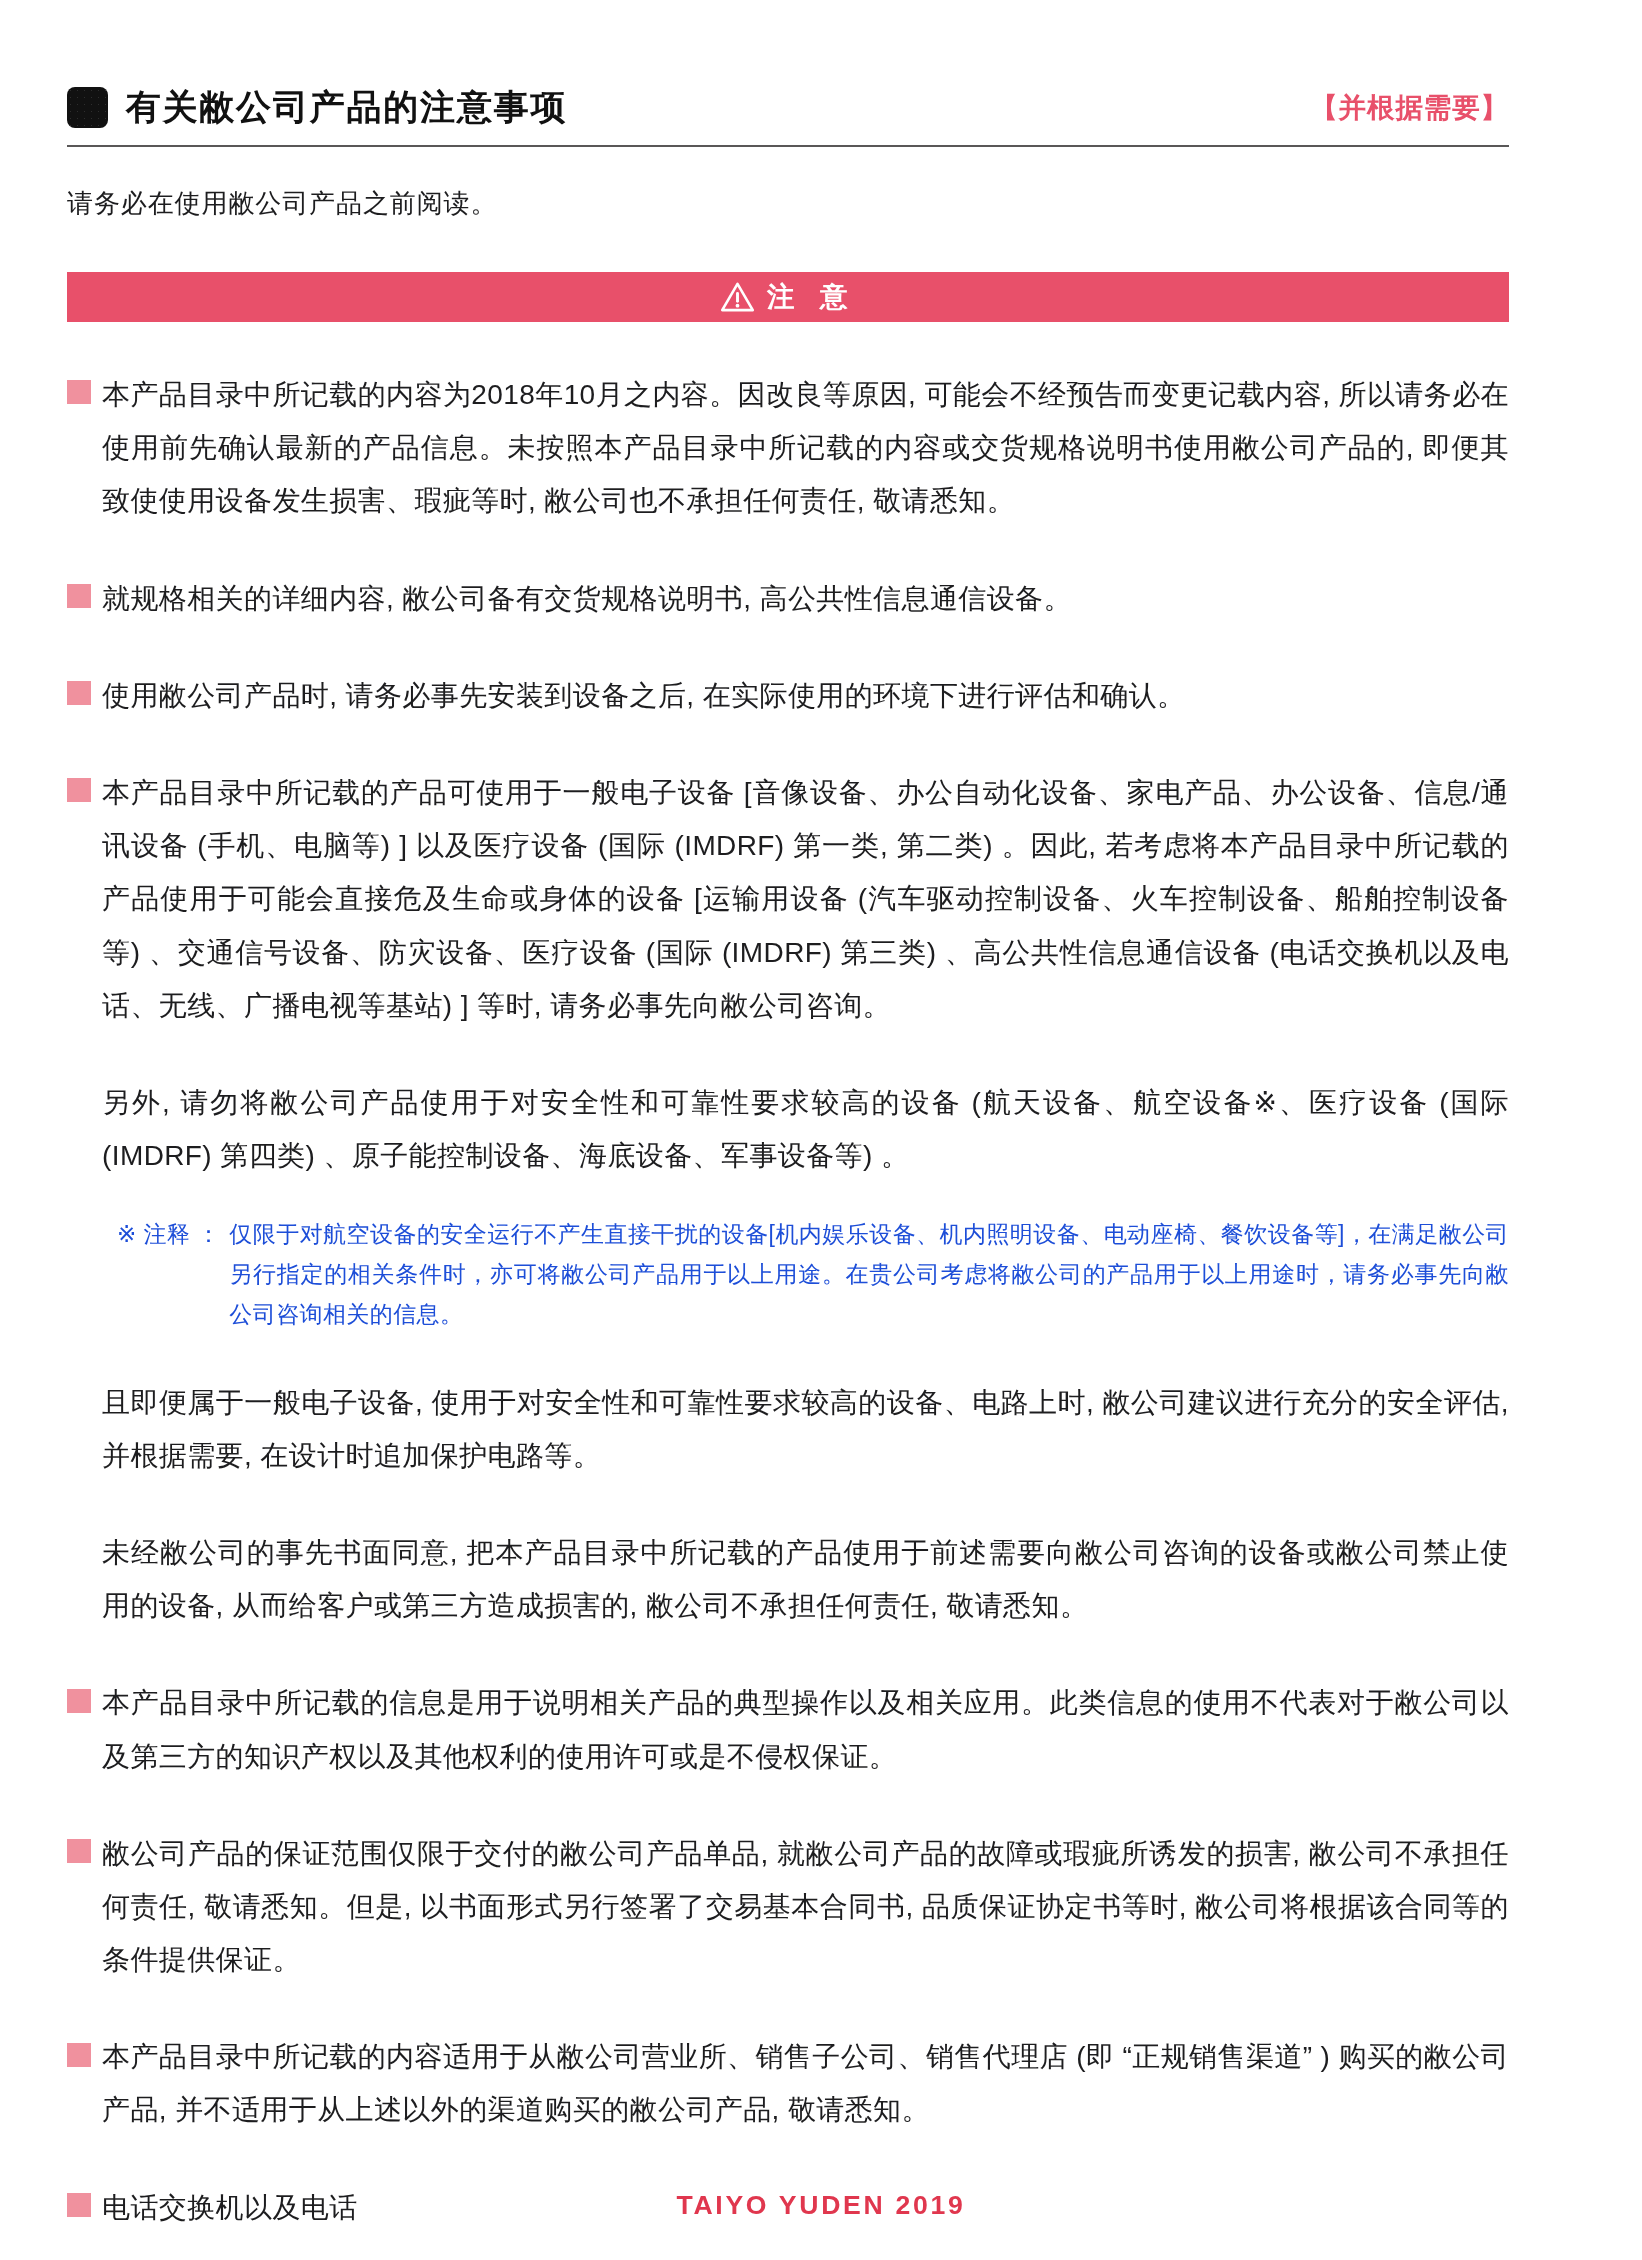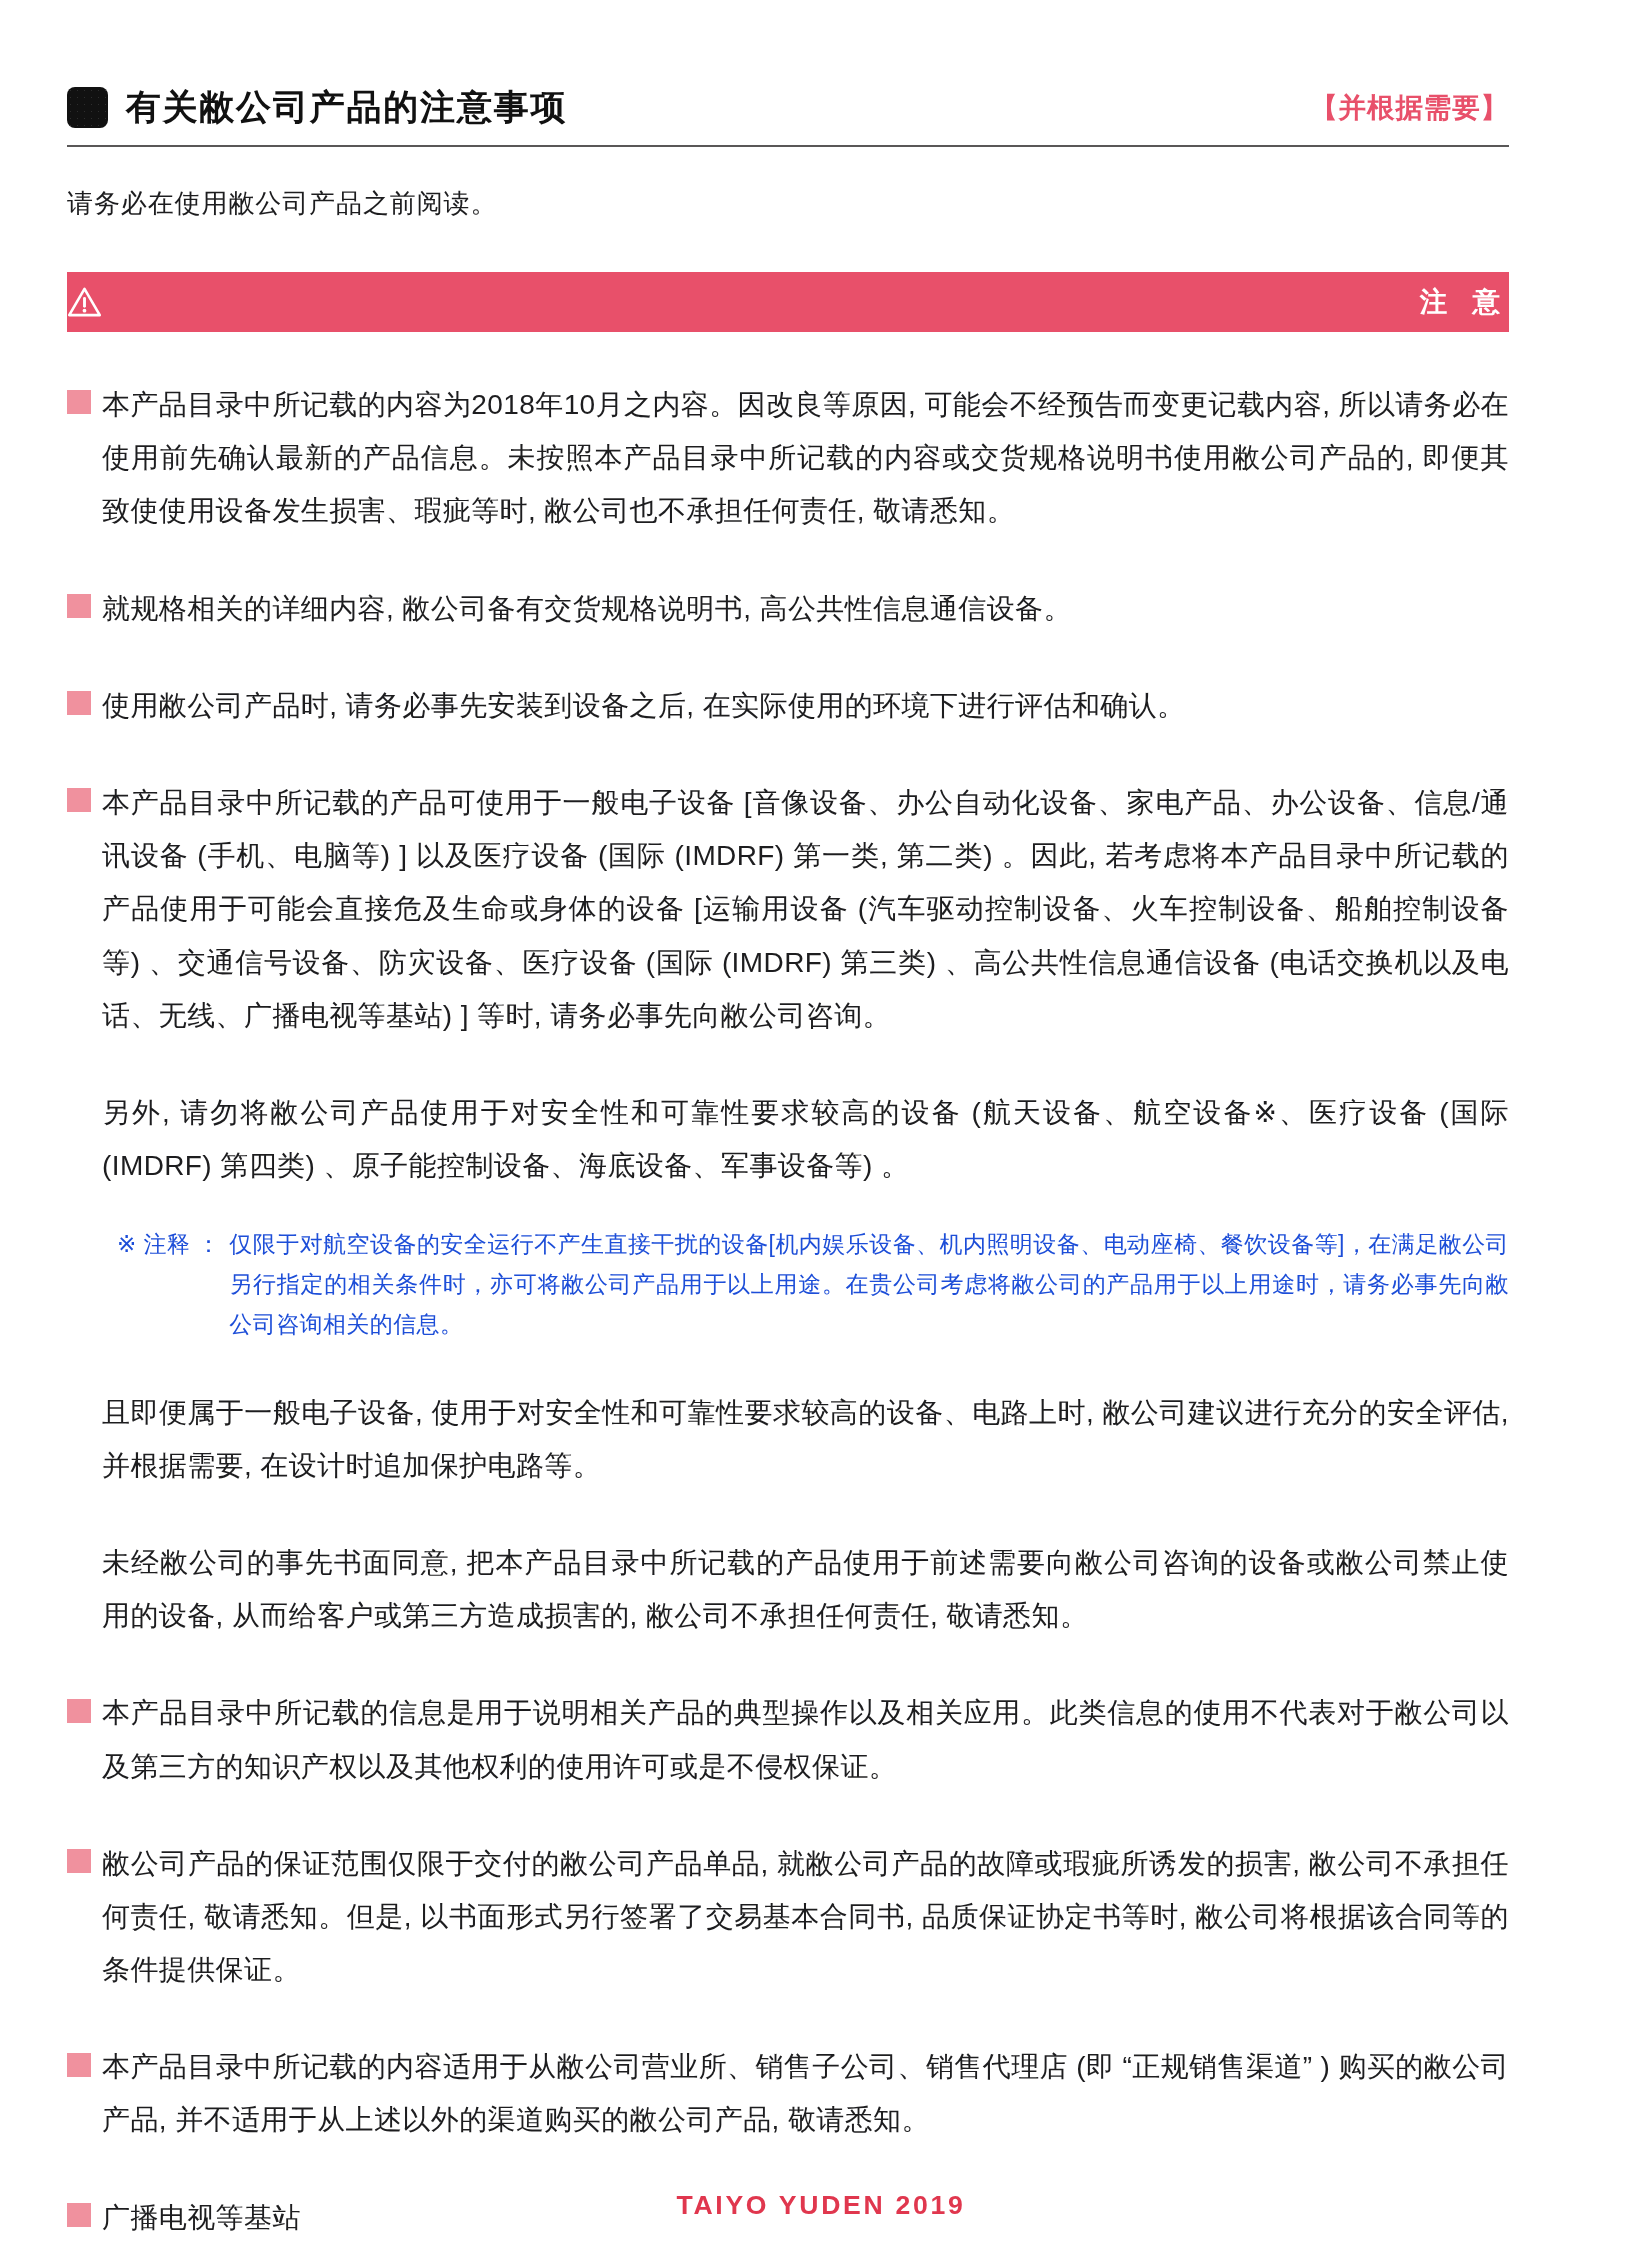--- a/index.html
+++ b/index.html
@@ -55,26 +55,26 @@
   }
   
   .intro{
     margin-top:39px;
     font-size:26px;
     letter-spacing:0.9px;
   }
   
   .banner{
     margin-top:51px;
-    height:60px;
+    height:50px;
     background:var(--accent);
     color:#ffffff;
     display:flex;
     align-items:center;
-    justify-content:space-between;
+    justify-content:center;
     gap:12.4px;
   }
   .banner .warn-icon{
     display:inline-flex;
     width:35px;height:32px;
   }
   .banner .banner-label{
     font-size:27.5px;
     font-weight:bold;
     letter-spacing:8.9px;
@@ -209,21 +209,21 @@
     <span class="para-text">敝公司产品的保证范围仅限于交付的敝公司产品单品, 就敝公司产品的故障或瑕疵所诱发的损害, 敝公司不承担任何责任, 敬请悉知。但是, 以书面形式另行签署了交易基本合同书, 品质保证协定书等时, 敝公司将根据该合同等的条件提供保证。</span>
   </div>
       <div class="para bullet">
     <span class="bullet-square"></span>
     
     <span class="para-text">本产品目录中所记载的内容适用于从敝公司营业所、销售子公司、销售代理店 (即 “正规销售渠道” ) 购买的敝公司产品, 并不适用于从上述以外的渠道购买的敝公司产品, 敬请悉知。</span>
   </div>
       <div class="para bullet">
     <span class="bullet-square"></span>
     
-    <span class="para-text">广播电视等基站</span>
+    <span class="para-text">电话交换机以及电话</span>
   </div>
     </div>
 
   <div class="footer">
     <span class="logo">TAIYO YUDEN  2019</span>
   </div>
 
 </div>
 
 

